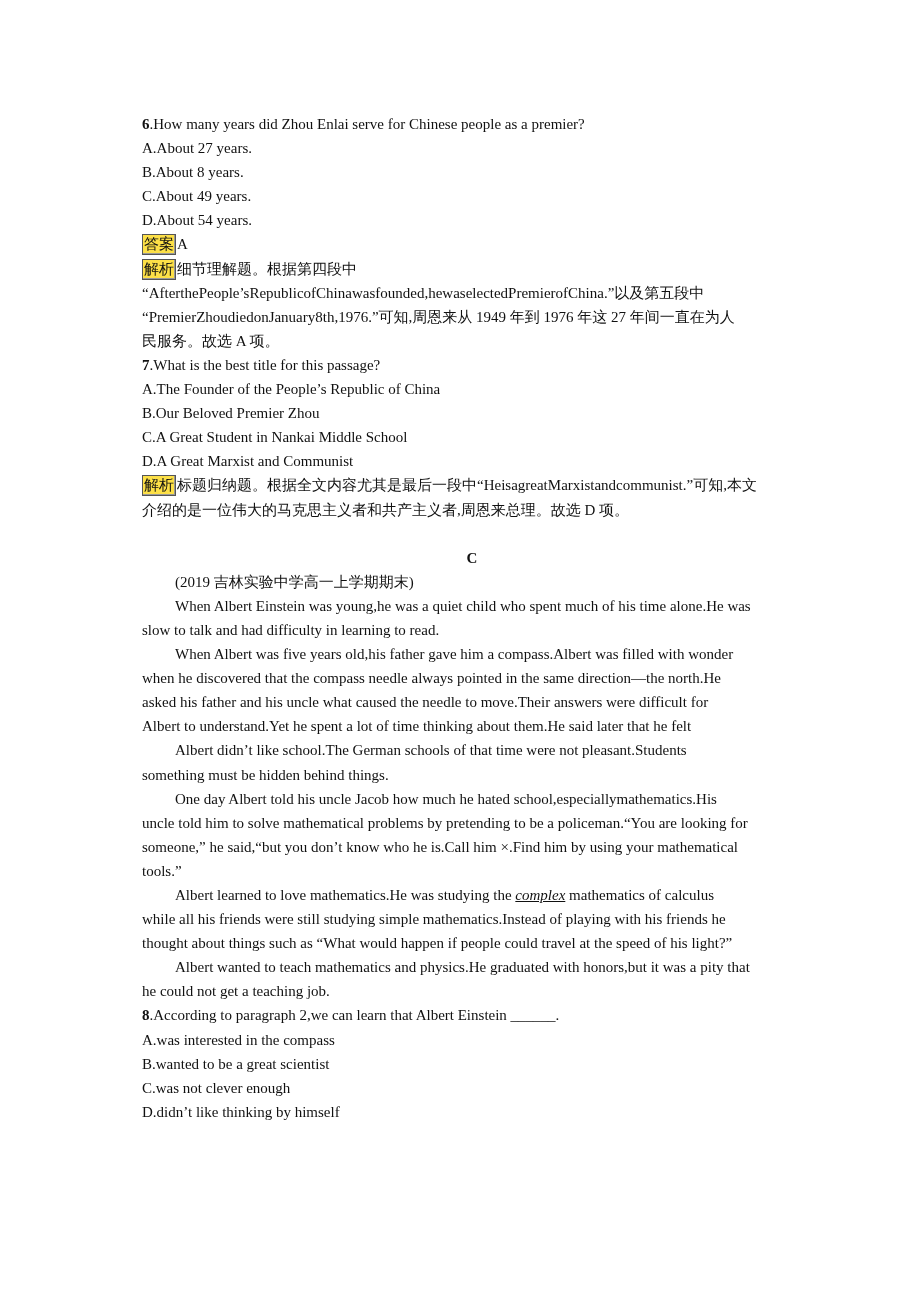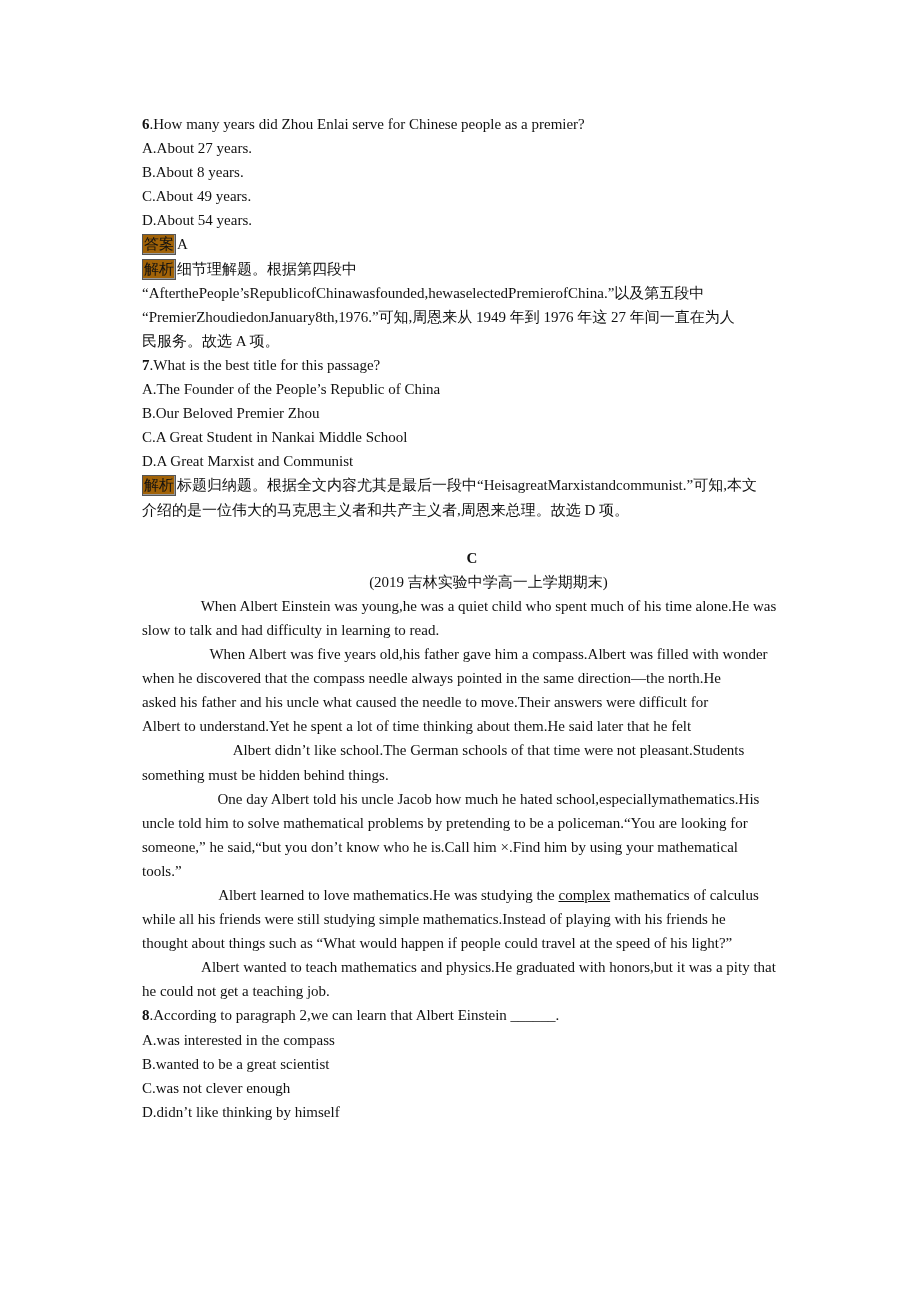--- a/index.html
+++ b/index.html
@@ -1,26 +1,26 @@
 <!DOCTYPE html>
 <html><head>
 <meta charset="utf-8">
 <style>
   html, body { margin: 0; padding: 0; background: #ffffff; }
   body { width: 920px; height: 1302px; position: relative; overflow: hidden;
          font-family: "Liberation Serif", "DejaVu Serif", serif; color: #111; }
   .page { position: absolute; left: 130px; top: 112px; width: 660px; margin-left: 12px; }
   .line { font-size: 15px; line-height: 24.1px; white-space: nowrap; height: 24.1px; }
-  .indent { text-indent: 33px; text-align: center; }
+  .indent { text-indent: 33px; }
   .qnum { font-weight: bold; }
-  .tag { display: inline-block; border: 1px solid #555; background: #a16207;
+  .tag { display: inline-block; border: 1px solid #555; background: #fde047;
          font-family: "DejaVu Sans", sans-serif; font-size: 15px; line-height: 19px;
          padding: 0 1px; margin-right: 1px; box-shadow: inset -1px -1px 0 #999; }
   .center { text-align: center; font-weight: bold; }
-  u { text-decoration: underline; }
+  u { text-decoration: underline; font-style: italic; }
 </style>
 </head>
 <body>
 
 <div class="page">
 
   <div class="line"><span class="qnum">6</span><span>.How many years did Zhou Enlai serve for Chinese people as a premier?</span></div>
   <div class="line">A.About 27 years.</div>
   <div class="line">B.About 8 years.</div>
   <div class="line">C.About 49 years.</div>

